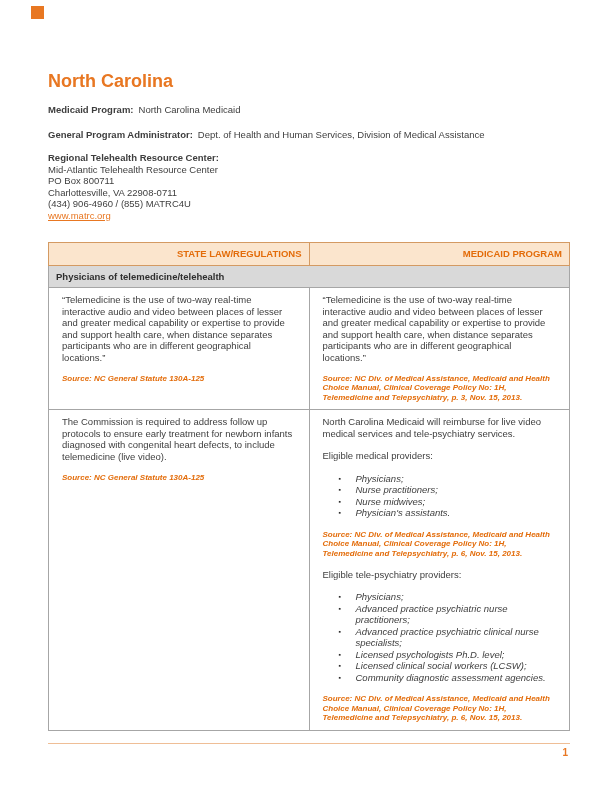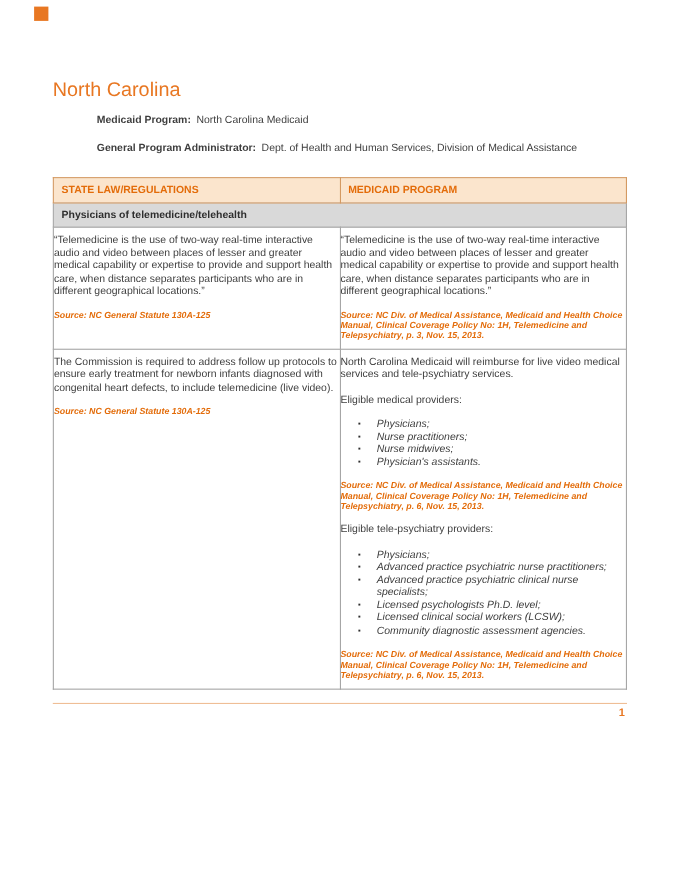--- a/index.html
+++ b/index.html
@@ -23,49 +23,49 @@
   .page{
     position:relative;width:612px;height:792px;
     box-sizing:border-box;
     padding:71px 42px 0 48px;
   }
   .corner-marker{
     position:absolute;left:31px;top:6px;width:13px;height:13px;
     background:var(--accent);
   }
   h1.title{
-    margin:0;font-size:18px;line-height:20px;font-weight:normal;
+    margin:0;font-size:18px;line-height:20px;font-weight:bold;
     color:var(--accent);letter-spacing:0;
   }
   .line{font-size:9.5px;line-height:11.5px;margin:0;}
   .mt-para{margin-top:13px;}
-  .lbl{font-weight:bold;margin-left:40px;}
+  .lbl{font-weight:bold;}
   .val{padding-left:5px;}
   .rtrc{margin-top:12px;}
   .rtrc .line{margin:0;}
   a.link{
     color:var(--accent);text-decoration:underline;cursor:pointer;
     font-size:9.5px;line-height:11.5px;
   }
   table.policy{
     width:100%;border-collapse:collapse;margin-top:21px;
     font-size:9.5px;line-height:11.5px;table-layout:fixed;
   }
   table.policy th{
     width:50%;background:var(--header-fill);color:var(--header-text);
-    font-weight:bold;text-align:left;font-size:9.5px;
+    font-weight:bold;text-align:right;font-size:9.5px;
     padding:5px 7px;border:1px solid var(--hdr-border);
   }
   td.section-row{
     background:var(--section-fill);font-weight:bold;color:#2E2E2E;
     padding:5px 7px;border:1px solid var(--border);
   }
   td.cell{
     vertical-align:top;border:1px solid var(--border);
-    padding:6px 0 7px;
+    padding:6px 13px 7px;
   }
   .para{margin:0 0 11px;}
   .bullets{margin:0 0 11px;font-style:italic;}
   .bullet{display:flex;padding-left:16px;}
   .bullet .glyph{flex:none;width:17px;font-size:7px;line-height:11.5px;color:#2E2E2E;}
   .bullet .btxt{flex:1;}
   .source{
     color:var(--source);font-weight:bold;font-style:italic;
     font-size:8px;line-height:9.4px;margin:0 0 11px;
   }
@@ -82,20 +82,28 @@
 <div class="page">
 
   <div class="corner-marker"></div>
 
   <h1 class="title">North Carolina</h1>
 
   <p class="line mt-para"><span class="lbl">Medicaid Program:</span><span class="val">North Carolina Medicaid</span></p>
 
   <p class="line mt-para"><span class="lbl">General Program Administrator:</span><span class="val">Dept. of Health and Human Services, Division of Medical Assistance</span></p>
 
+  <div class="rtrc">
+    <div class="line lbl">Regional Telehealth Resource Center:</div>
+    <div class="line">Mid-Atlantic Telehealth Resource Center</div>
+    <div class="line">PO Box 800711</div>
+    <div class="line">Charlottesville, VA 22908-0711</div>
+    <div class="line">(434) 906-4960 / (855) MATRC4U</div>
+    <div class="line"><a class="link">www.matrc.org</a></div>
+  </div>
 
   <table class="policy">
     <thead>
       <tr>
         <th>STATE LAW/REGULATIONS</th>
         <th>MEDICAID PROGRAM</th>
       </tr>
     </thead>
     <tbody id="table-body">
         <tr>

